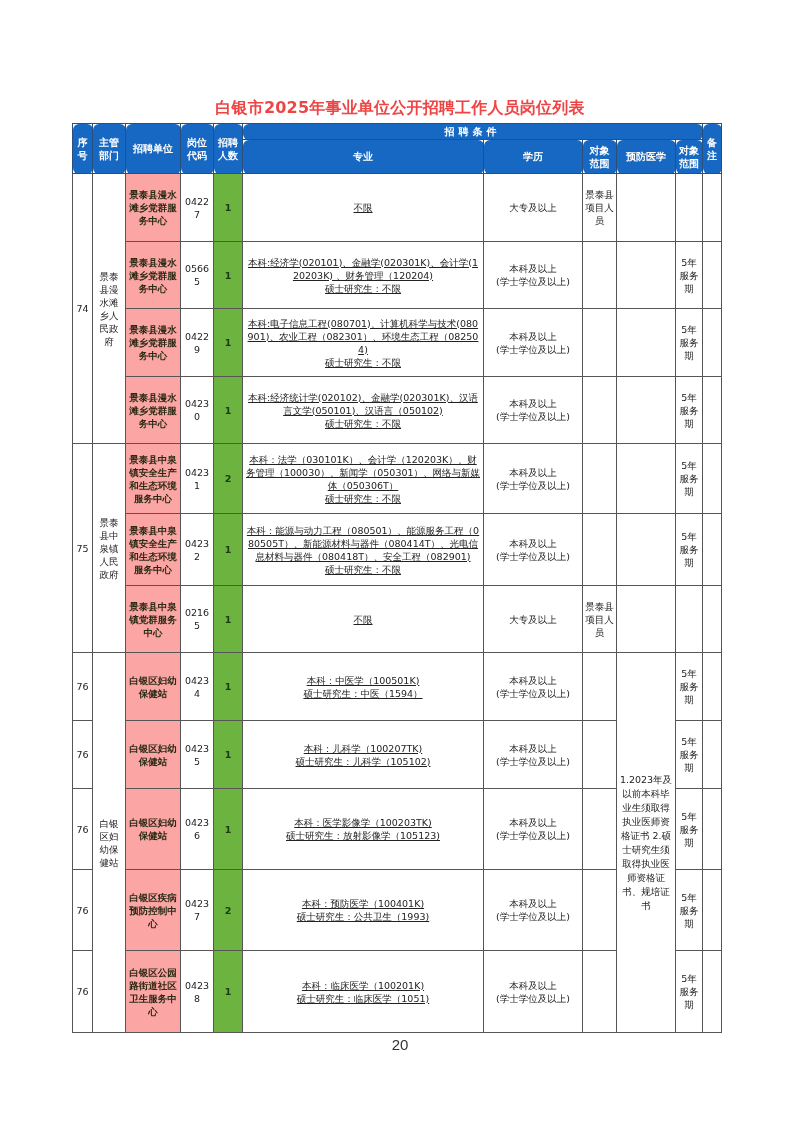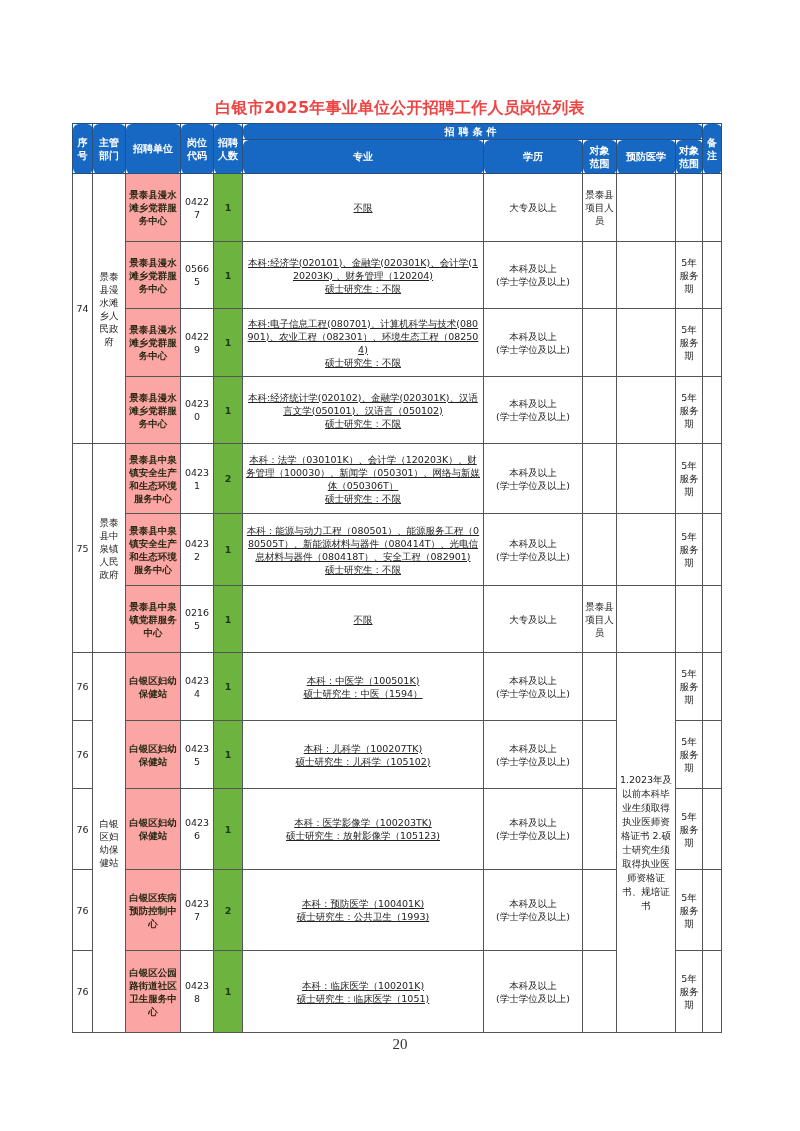--- a/index.html
+++ b/index.html
@@ -22,21 +22,21 @@
       border-color: #2a4f7a;
       border-radius: 6px;
     }
     th.cond { height: 16px; letter-spacing: 4px; }
     td.unit { background: #fca5a5; font-weight: bold; font-size: 10px; color: #2a2a14; }
     td.count { background: #6cb33f; font-weight: bold; font-size: 10px; color: #1e3a12; }
     td.major { font-size: 9.5px; line-height: 13px; text-decoration: underline; }
     td.vert { font-size: 9.5px; line-height: 15px; }
     .pagenum {
       position: absolute; left: 0; width: 800px; top: 1036px; text-align: center;
-      font-family: Liberation Serif, serif; font-size: 15px; color: #333;
+      font-family: Liberation Sans, sans-serif; font-size: 15px; color: #333;
     }
     .line { display: block; }
   </style>
 </head>
 <body>
 
 <div class="title">白银市2025年事业单位公开招聘工作人员岗位列表</div>
 
 <table class="grid">
   <colgroup>

